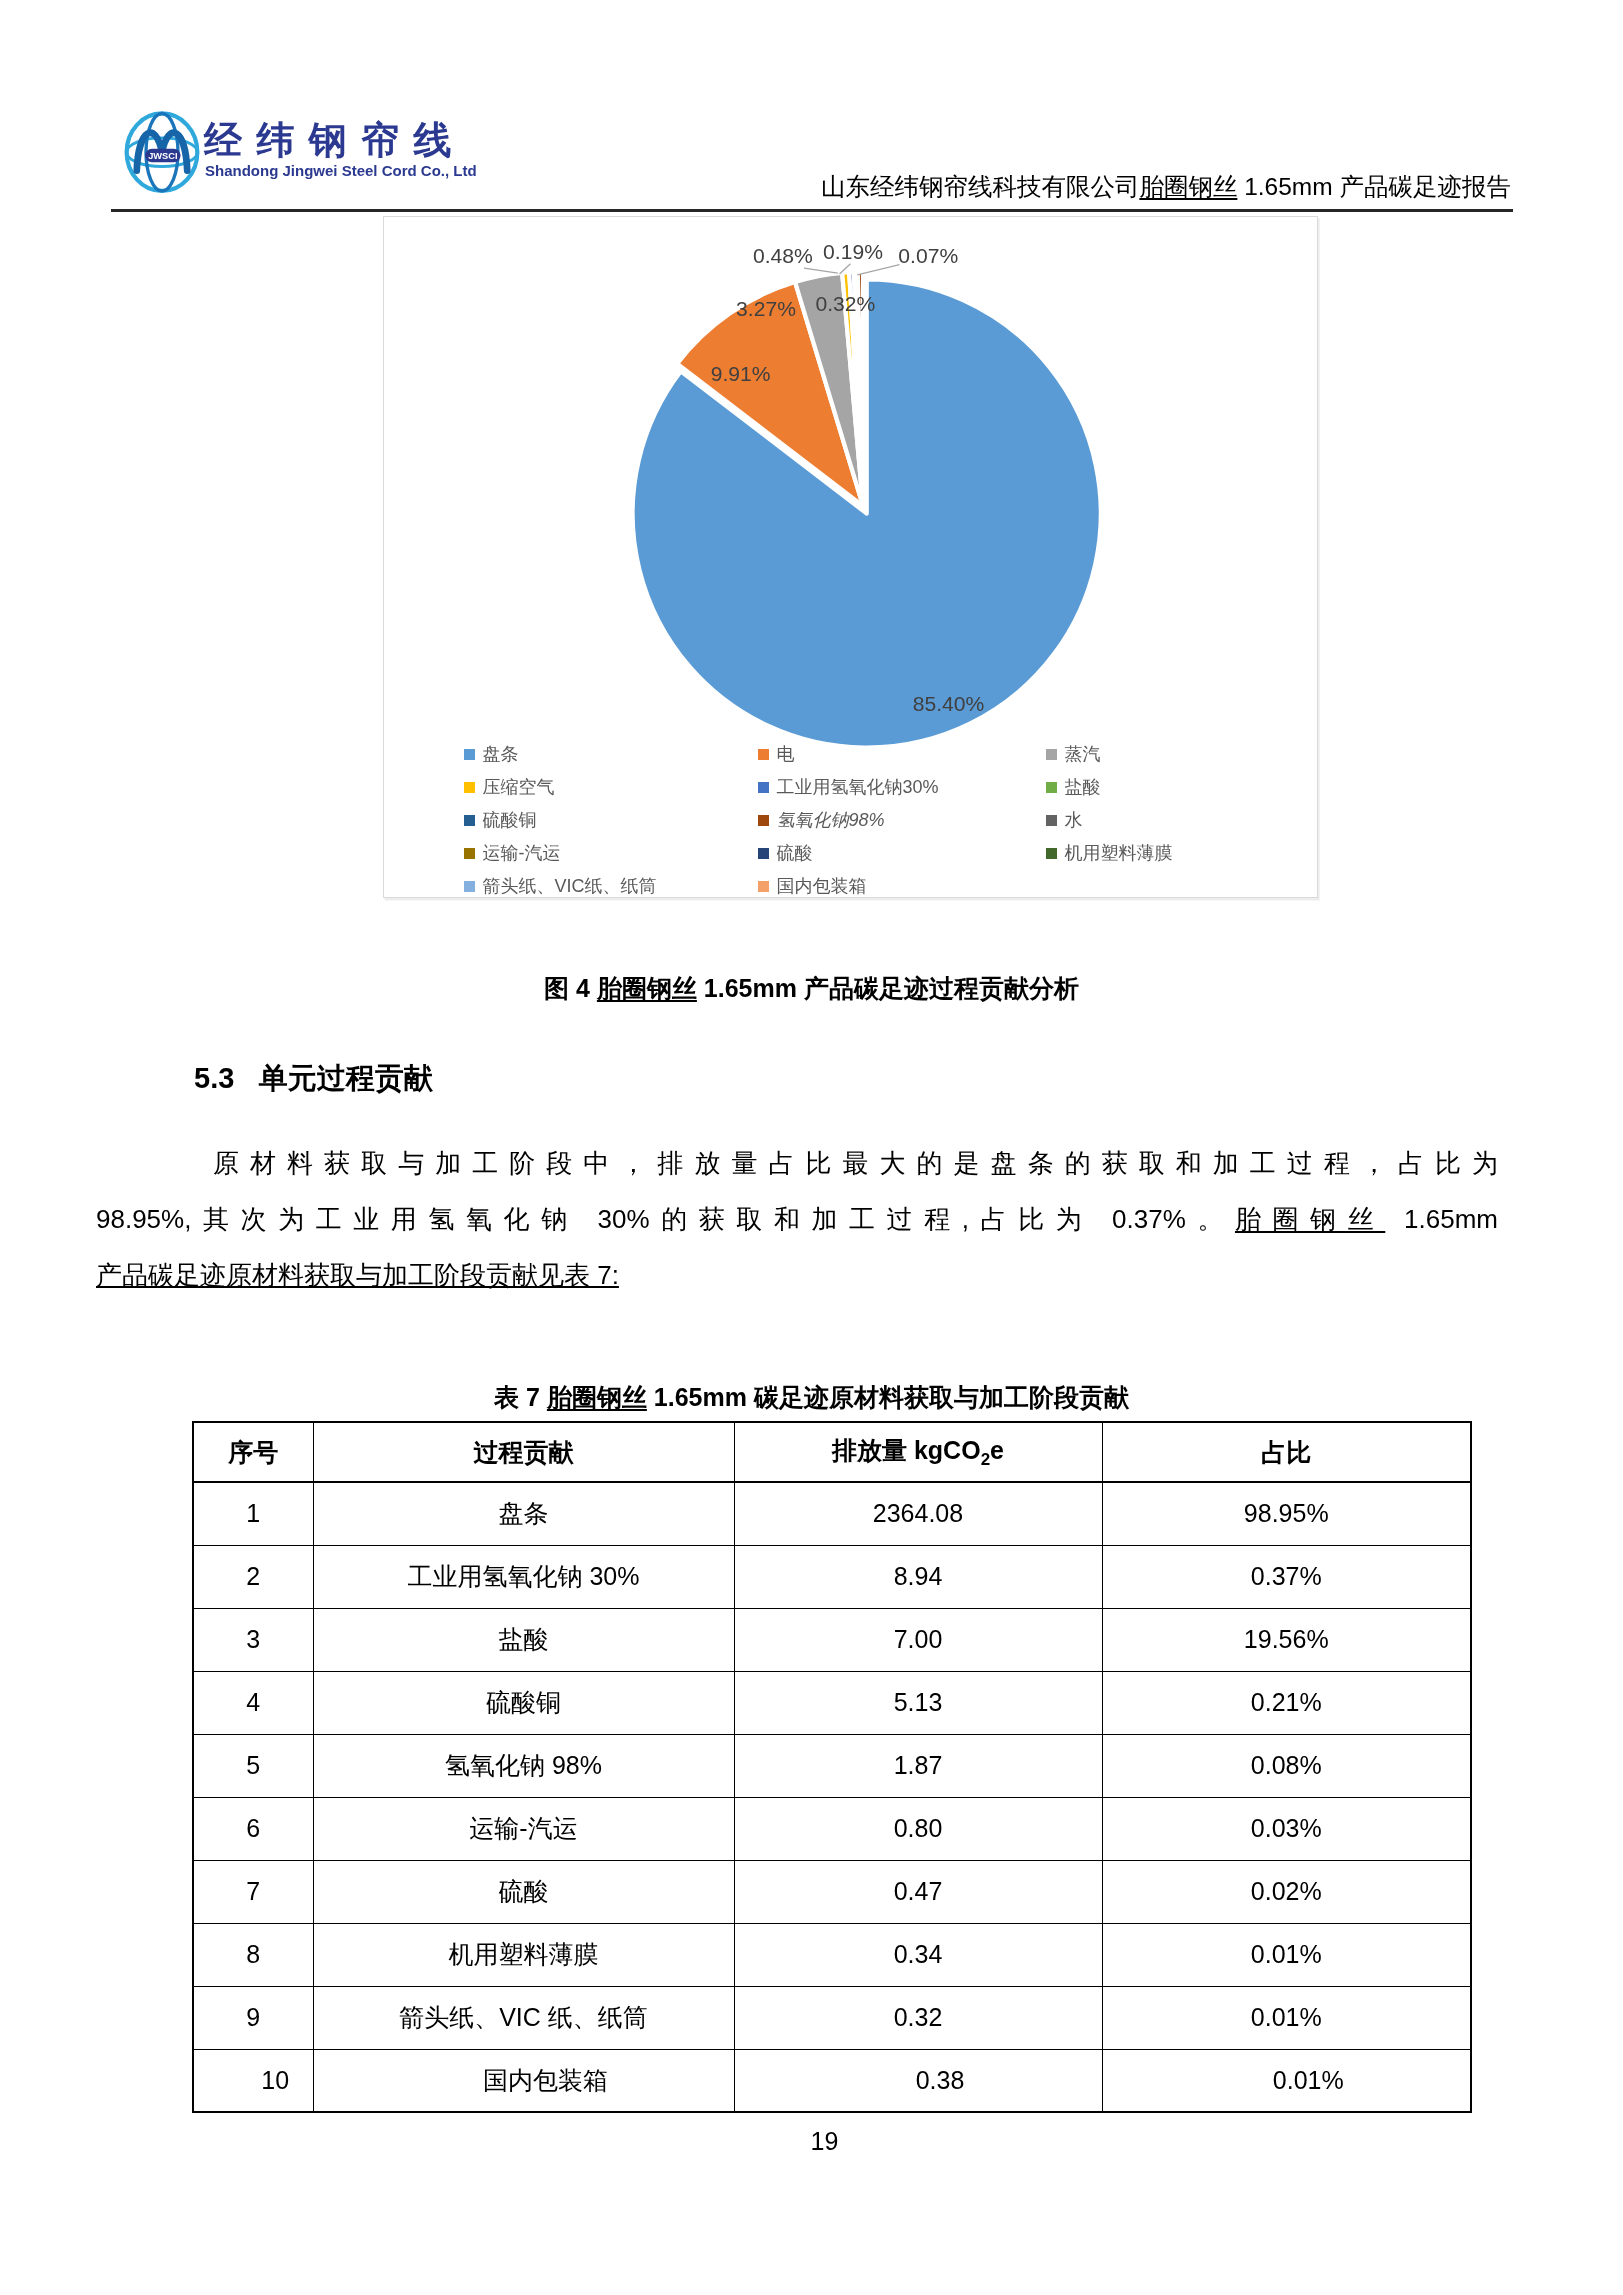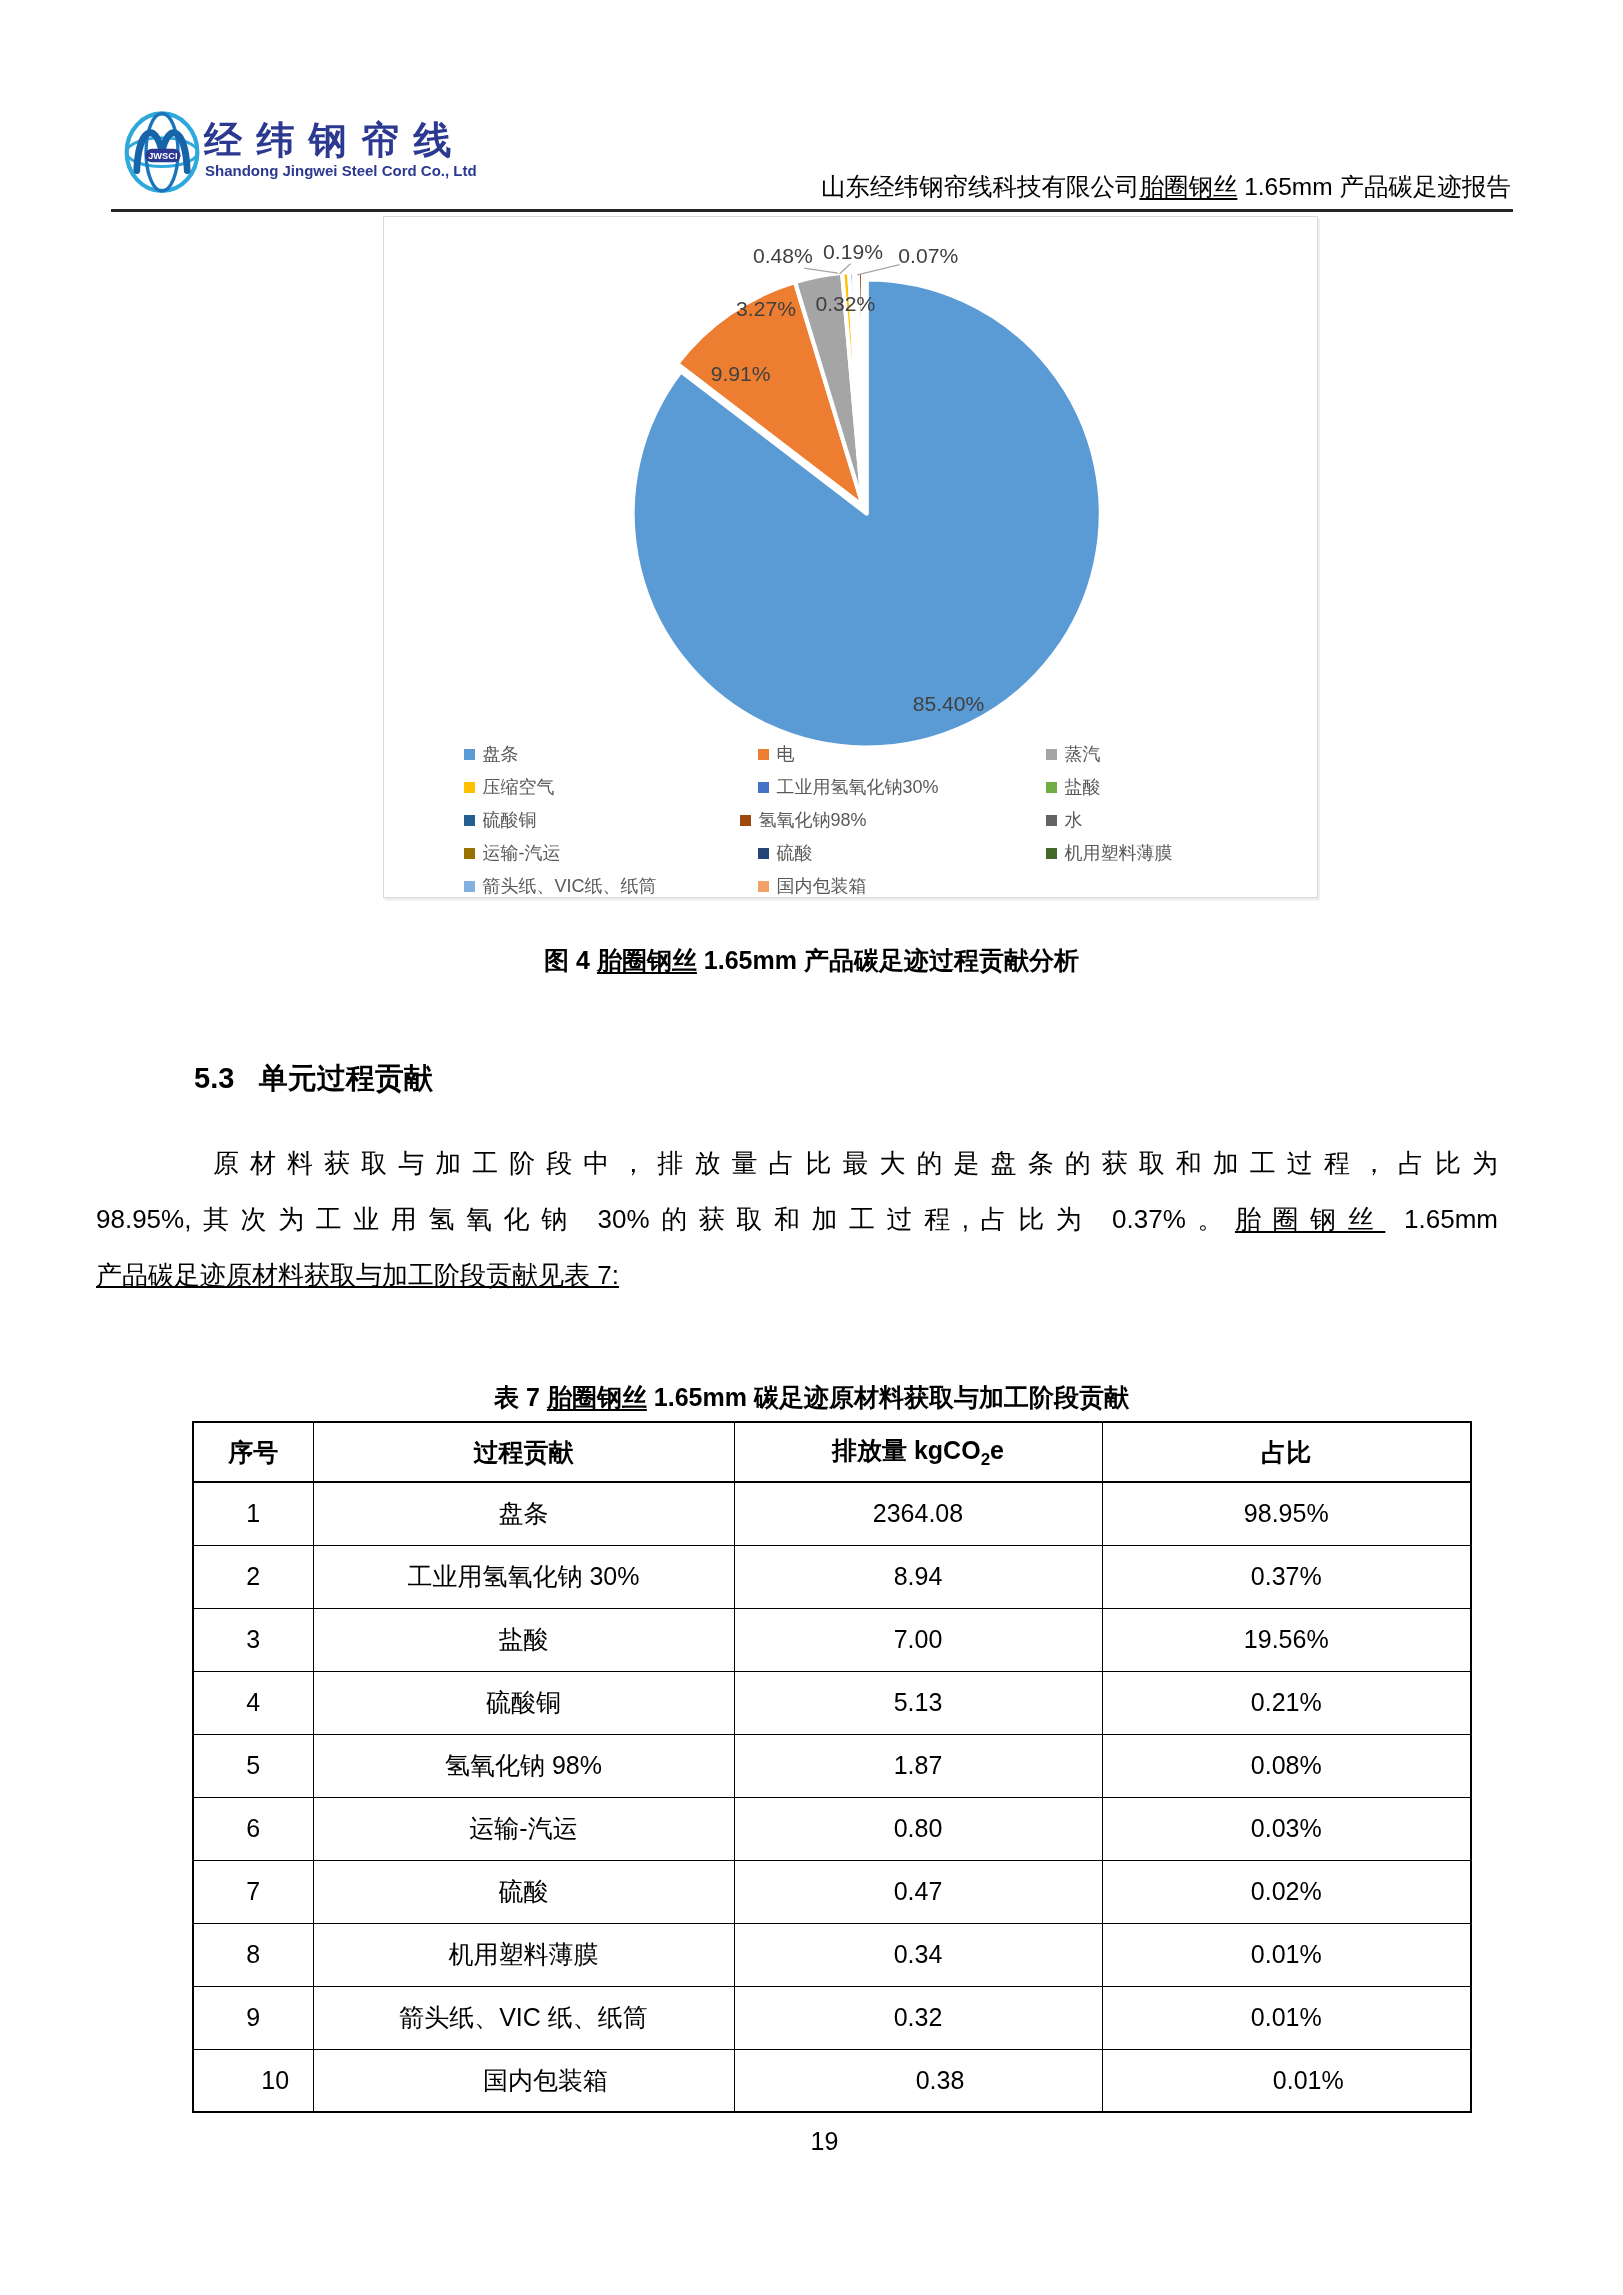--- a/index.html
+++ b/index.html
@@ -23,21 +23,21 @@
   
   #chart-box { position:absolute; left:383px; top:216px; width:935px; height:682px;
                background:#fff; border:0.8px solid #d9d9d9; box-shadow:1.7px 2.5px 0 rgba(0,0,0,0.07); }
   #pie-svg { position:absolute; left:0; top:0; }
   .pie-label { font-size:25px; fill:#404040; font-family:"Liberation Sans",sans-serif; }
   #legend { position:absolute; left:0; top:0; width:100%; height:100%; }
   .legend-item { position:absolute; display:flex; align-items:center; height:24px; white-space:nowrap; }
   .legend-swatch { width:11px; height:11px; margin-right:7.6px; flex:0 0 11px; }
   .legend-label { font-size:18px; color:#595959; }
   
-  #fig-caption { position:absolute; left:0; top:944px; width:1623px; text-align:center;
+  #fig-caption { position:absolute; left:0; top:972px; width:1623px; text-align:center;
                  font-size:25px; font-weight:700; }
   #section-heading { position:absolute; left:194px; top:1059px; font-size:29px; font-weight:700; }
   #section-heading .sec-num { margin-right:24.5px; }
   #paragraph { position:absolute; left:96px; top:1135px; width:1402px; font-size:26px;
                line-height:56px; color:#000; }
   .para-line { text-align:justify; text-align-last:justify; text-justify:inter-ideograph; }
   .para-line.first { text-indent:117px; }
   .para-line.last { text-align:center; text-align-last:left;text-decoration:underline; }
   #table-title { position:absolute; left:0; top:1346px; width:1623px; text-align:center;
                  font-size:25px; font-weight:700;margin-top:35px; }
@@ -119,21 +119,21 @@
           <span class="legend-label">工业用氢氧化钠30%</span>
         </div>
         <div class="legend-item" style="left: 662px; top: 558px;">
           <span class="legend-swatch" style="background: rgb(112, 173, 71);"></span>
           <span class="legend-label">盐酸</span>
         </div>
         <div class="legend-item" style="left: 80px; top: 591px;">
           <span class="legend-swatch" style="background: rgb(37, 94, 145);"></span>
           <span class="legend-label">硫酸铜</span>
         </div>
-        <div class="legend-item" style="left: 356px; top: 591px;">
+        <div class="legend-item" style="left: 374px; top: 591px; font-style: italic;">
           <span class="legend-swatch" style="background: rgb(158, 72, 14);"></span>
           <span class="legend-label">氢氧化钠98%</span>
         </div>
         <div class="legend-item" style="left: 662px; top: 591px;">
           <span class="legend-swatch" style="background: rgb(99, 99, 99);"></span>
           <span class="legend-label">水</span>
         </div>
         <div class="legend-item" style="left: 80px; top: 624px;">
           <span class="legend-swatch" style="background: rgb(153, 115, 0);"></span>
           <span class="legend-label">运输-汽运</span>

